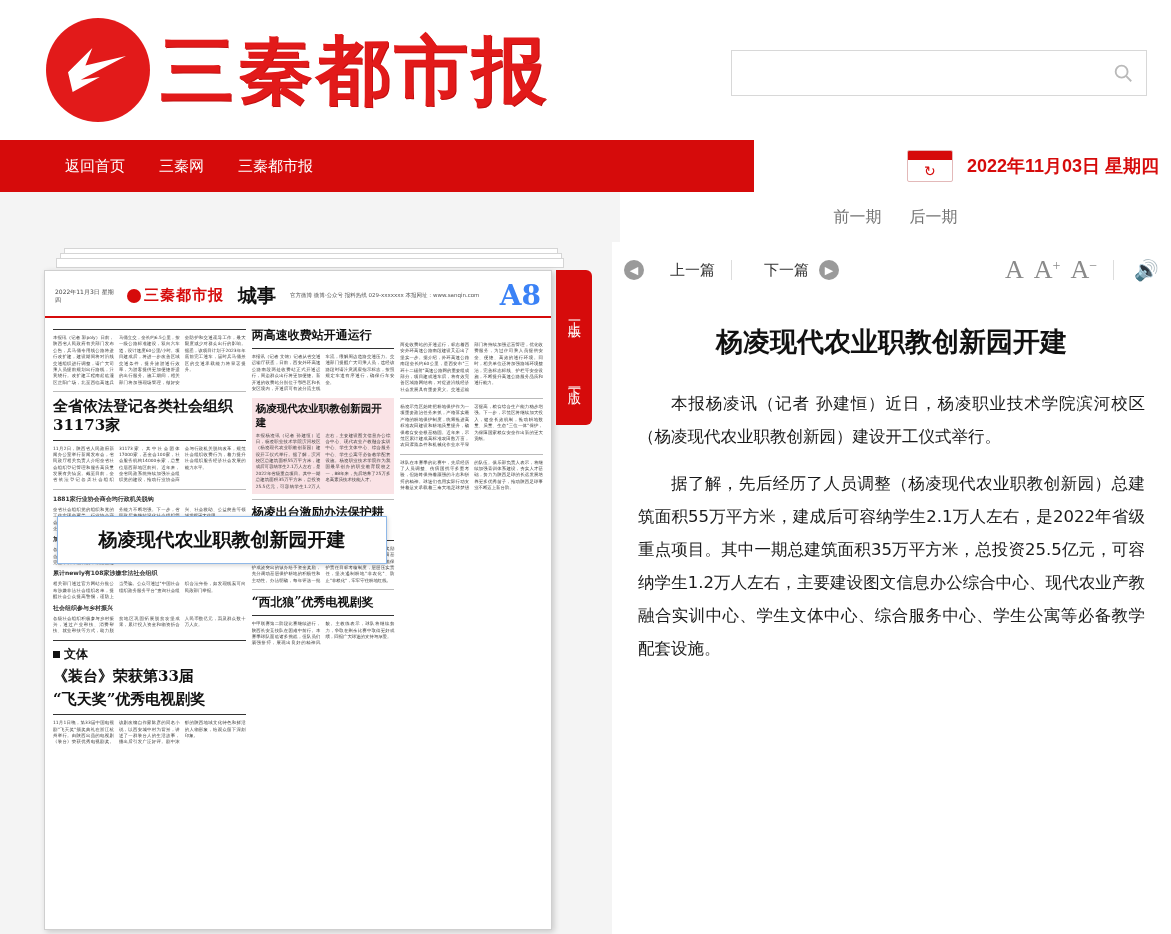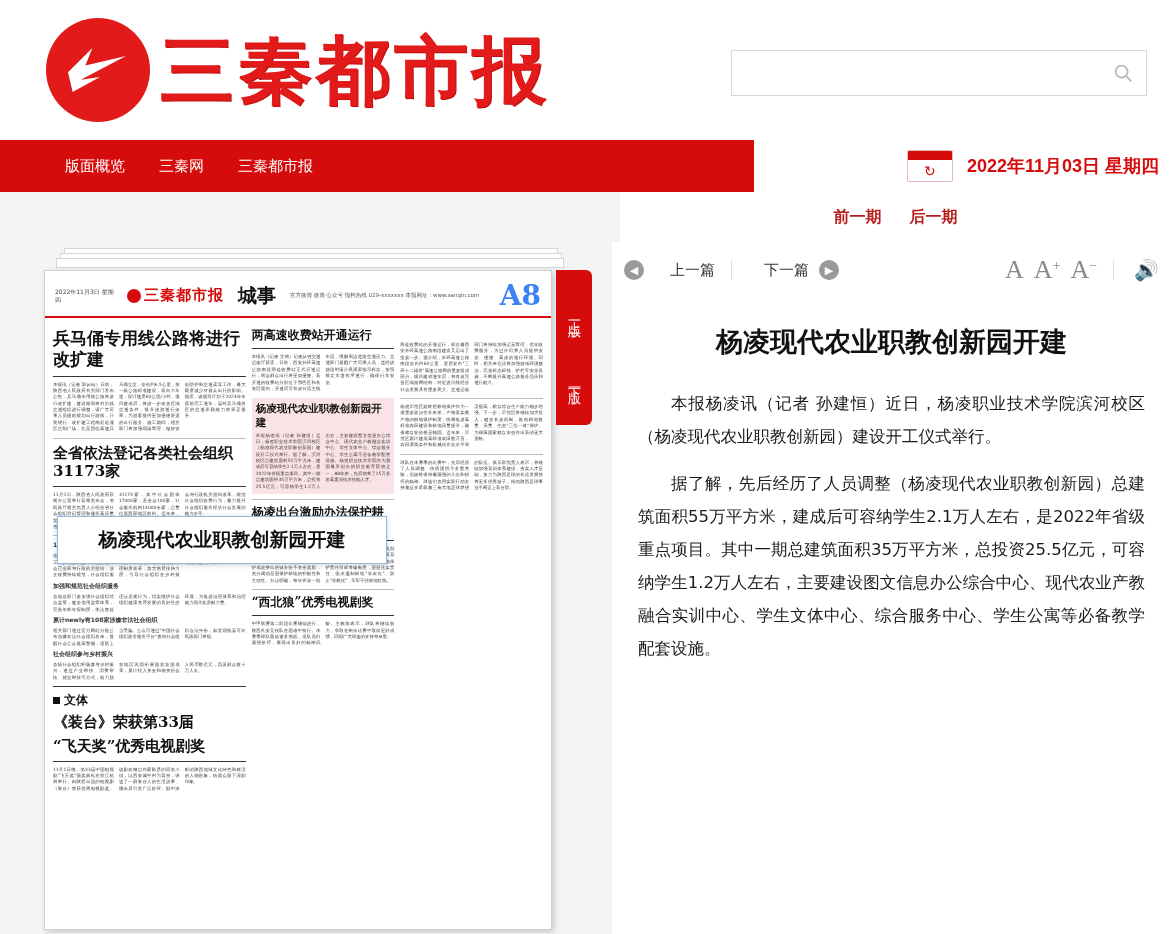--- a/index.html
+++ b/index.html
@@ -143,21 +143,21 @@
     position: absolute;
     left: 620px; top: 0;
     width: 551px; height: 50px;
     display: flex;
     align-items: center;
     justify-content: center;
     gap: 28px;
     background: #ffffff;
   }
   .issue-link {
-    font-size: 16px; font-weight: bold; color: #b91c1c;
+    font-size: 16px; font-weight: normal; color: #737373;
     cursor: pointer;
     text-align: center;
   }
 
   
   .main {
     position: relative;
     height: 692px;
     background: #f4f4f4;
   }
@@ -359,21 +359,21 @@
         <svg width="22" height="22" viewBox="0 0 24 24" fill="none" stroke="currentColor" stroke-width="2">
           <circle cx="10.5" cy="10.5" r="6.5"></circle>
           <line x1="15.5" y1="15.5" x2="21" y2="21"></line>
         </svg>
       </span>
     </div>
   </div>
 
   <div class="navbar">
     <div class="nav-red">
-      <div class="nav-item">版面概览</div>
+      <div class="nav-item">返回首页</div>
       <div class="nav-item">三秦网</div>
       <div class="nav-item">三秦都市报</div>
     </div>
     <div class="nav-right">
       <div class="cal-icon">
         <div class="cal-glyph">↻</div>
       </div>
       <div class="date-text">2022年11月03日  星期四</div>
     </div>
   </div>
@@ -403,21 +403,20 @@
             <div class="p-logo-text">三秦都市报</div>
           </div>
           <div class="p-section">城事</div>
           <div class="p-meta">官方微博 微博·公众号 报料热线 029-xxxxxxx   本报网址：www.sanqin.com</div>
           <div class="p-pageno">A8</div>
         </div>
 
         <div class="p-body">
 
           <div class="p-col" style="flex:1.35">
-            <div class="p-headline h-xl">兵马俑专用线公路将进行改扩建</div>
             <div class="p-rule"></div>
             <div class="txt cols3">
               本报讯（记者 郭poly）日前，陕西省人民政府有关部门发布公告，兵马俑专用线公路将进行改扩建，建设期间将对沿线交通组织进行调整，请广大司乘人员提前规划出行路线，注意绕行。改扩建工程南起临潼区芷阳广场，北至西临高速兵马俑立交，全长约6.5公里，按一级公路标准建设，双向六车道，设计速度60公里/小时。项目建成后，将进一步改善区域交通条件，提升旅游通行效率，为游客提供更加便捷舒适的出行服务。施工期间，相关部门将加强现场管理，做好安全防护和交通疏导工作，最大限度减少对群众出行的影响。据悉，该项目计划于2023年年底前完工通车，届时兵马俑景区的交通承载能力将显著提升。
             </div>
             <div class="p-rule thin"></div>
             <div class="p-headline h-lg">全省依法登记各类社会组织31173家</div>
             <div class="p-rule"></div>
             <div class="txt cols3">
               11月2日，陕西省人民政府新闻办公室举行新闻发布会，省民政厅相关负责人介绍全省社会组织登记管理和服务高质量发展有关情况。截至目前，全省依法登记各类社会组织31173家，其中社会团体17000家，基金会100家，社会服务机构14000余家，总量位居西部地区前列。近年来，全省民政系统持续加强社会组织党的建设，推动行业协会商会与行政机关脱钩改革，规范社会组织收费行为，着力提升社会组织服务经济社会发展的能力水平。
             </div>

